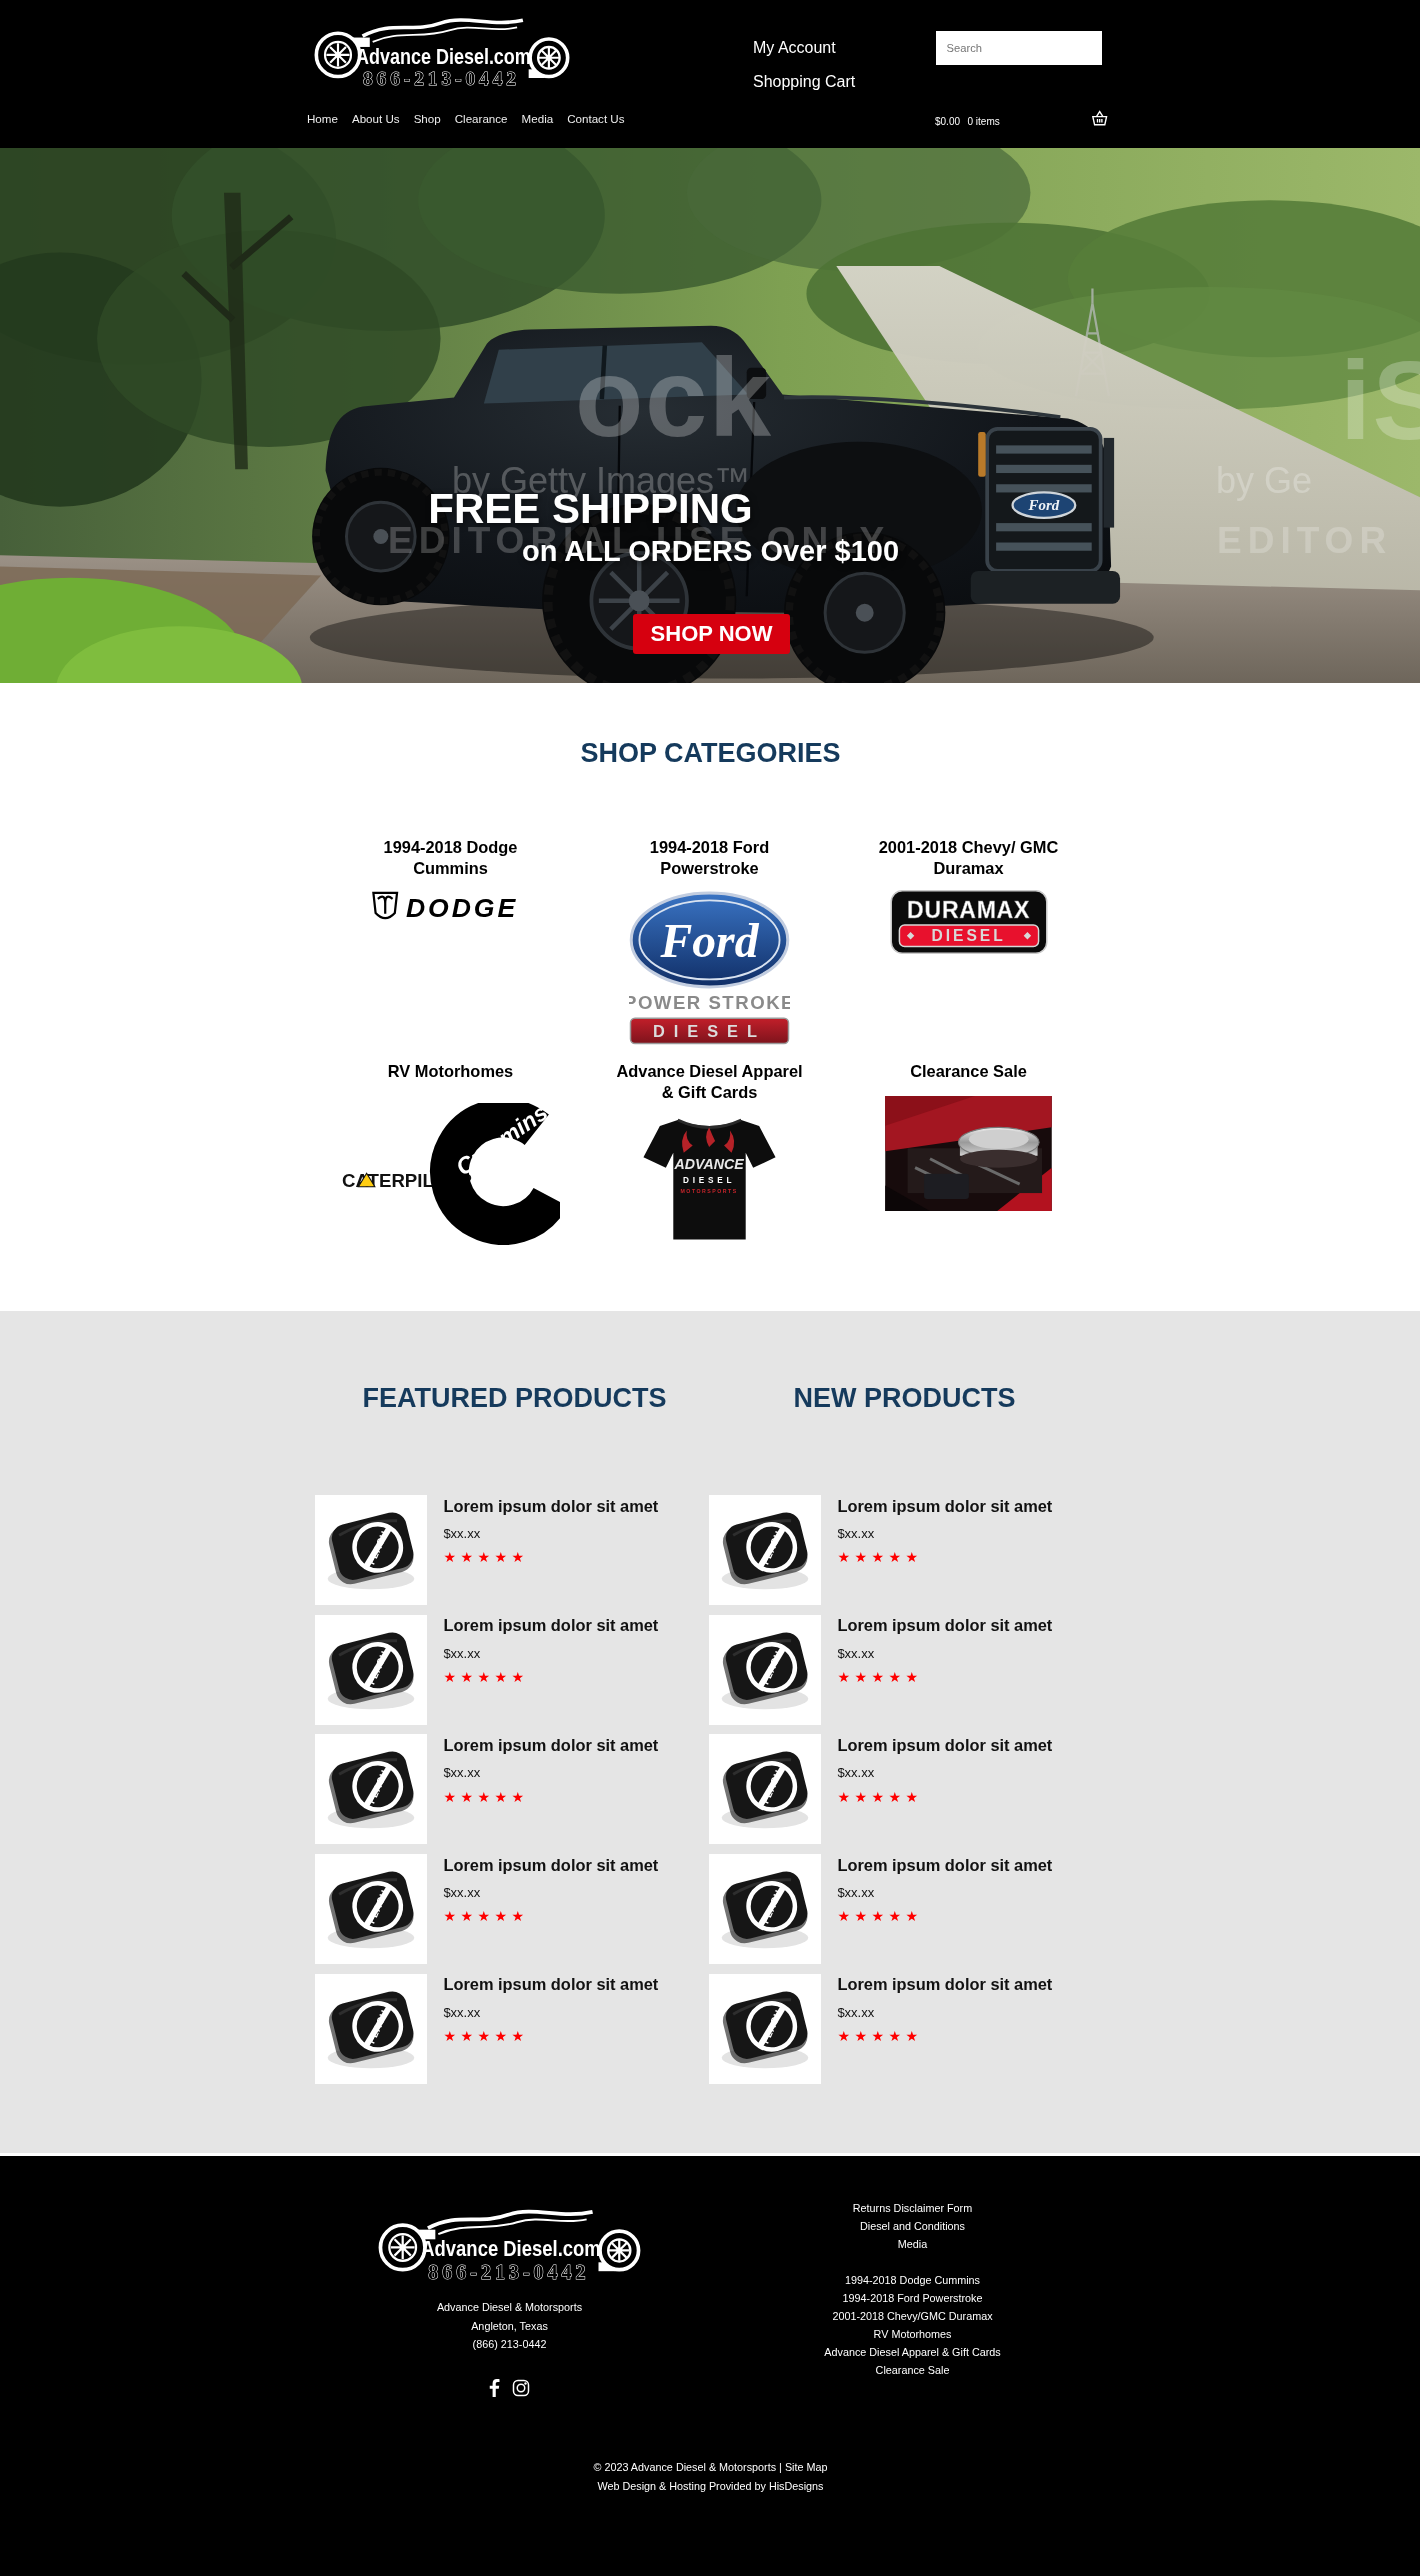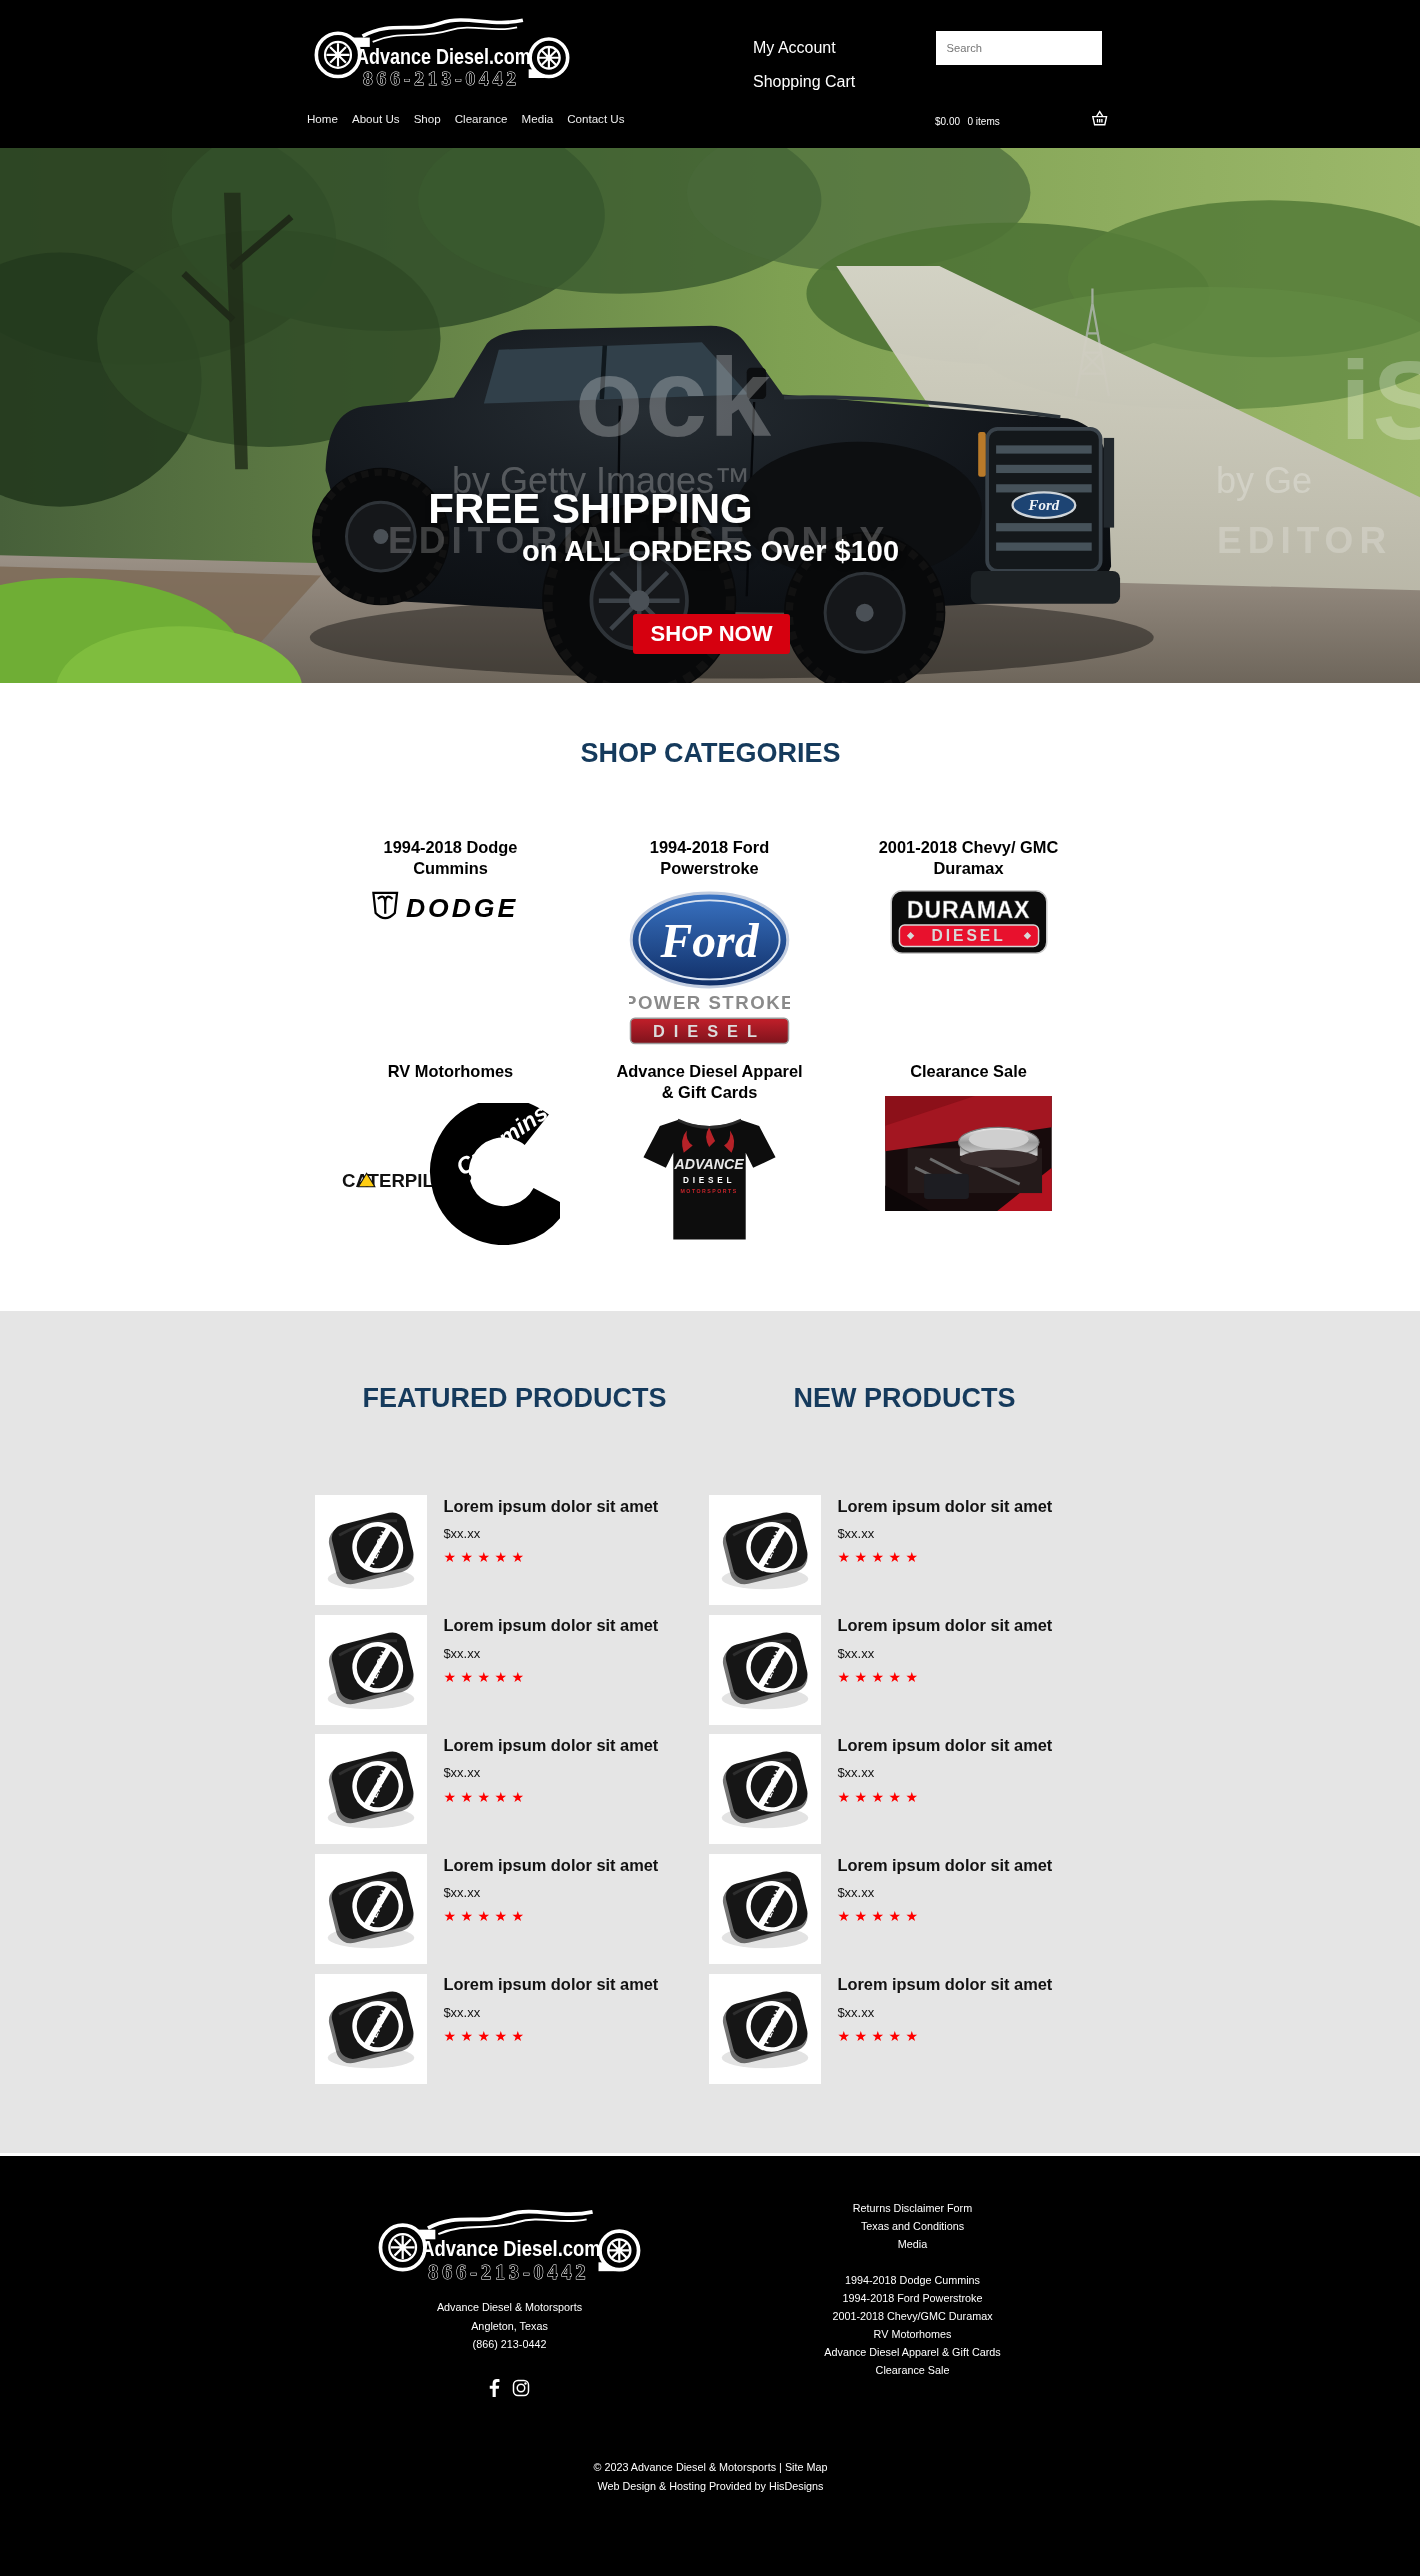--- a/index.html
+++ b/index.html
@@ -644,21 +644,21 @@
         <rect x="2" y="2" width="20" height="20" rx="6"></rect>
         <circle cx="12" cy="12" r="5"></circle>
         <circle cx="18" cy="6" r="1.6" fill="#fff" stroke="none"></circle>
       </svg>
     </div>
 
     <div id="footer-links">
       <div>
 
       <div data-bind-item="">Returns Disclaimer Form</div>
-          <div data-bind-item="">Texas and Conditions</div>
+          <div data-bind-item="">Diesel and Conditions</div>
           <div data-bind-item="">Media</div>
         </div>
       <div class="gap"></div>
       <div>
 
       <div data-bind-item="">1994-2018 Dodge Cummins</div>
           <div data-bind-item="">1994-2018 Ford Powerstroke</div>
           <div data-bind-item="">2001-2018 Chevy/GMC Duramax</div>
           <div data-bind-item="">RV Motorhomes</div>
           <div data-bind-item="">Advance Diesel Apparel &amp; Gift Cards</div>

